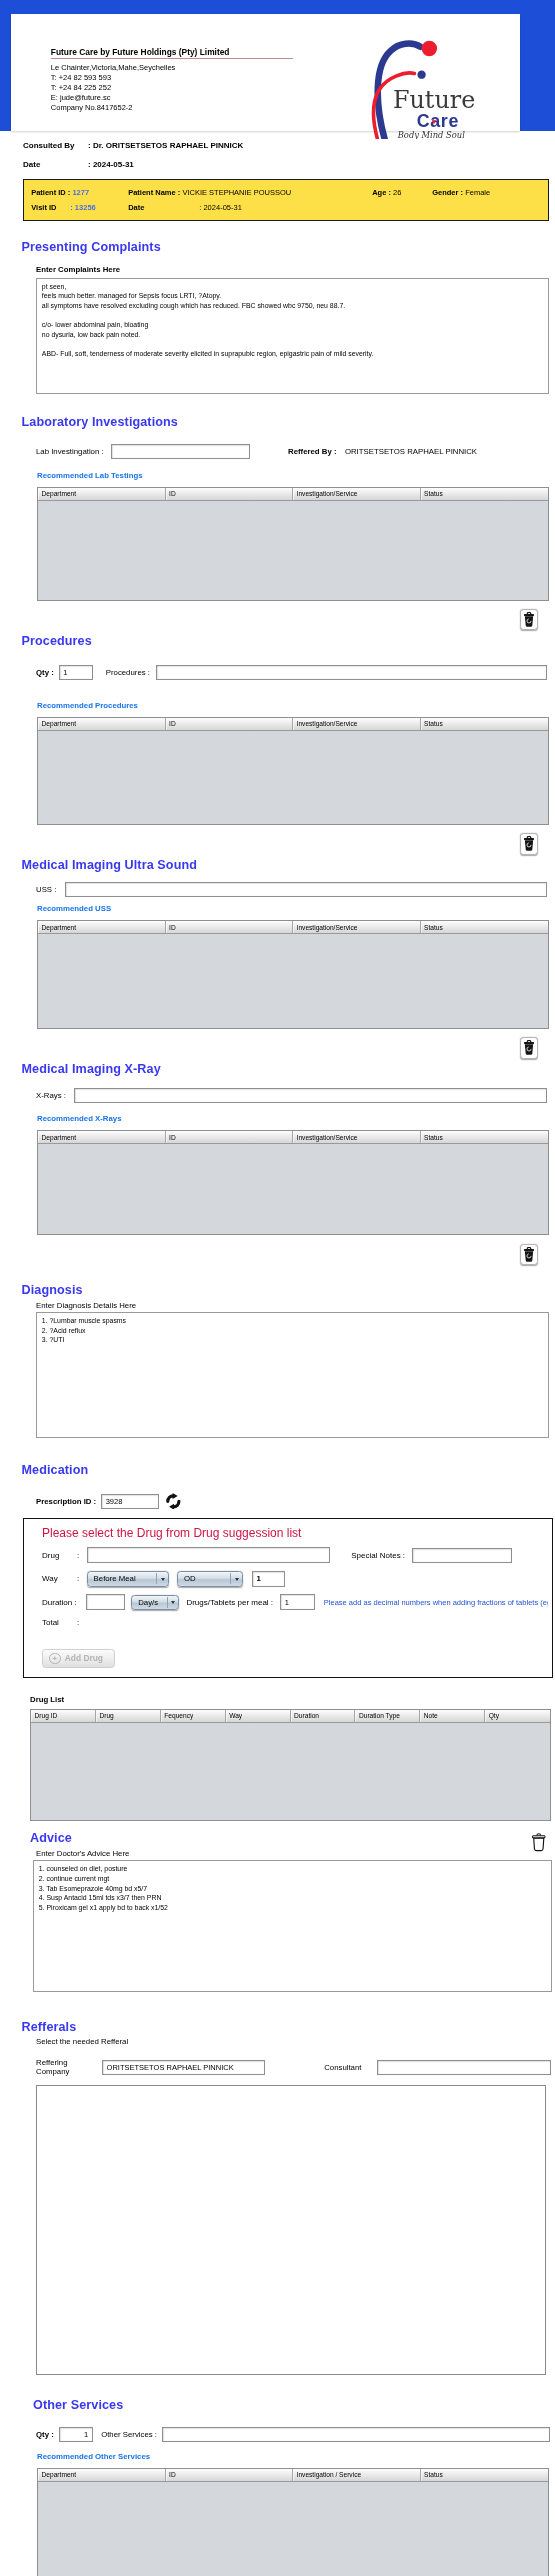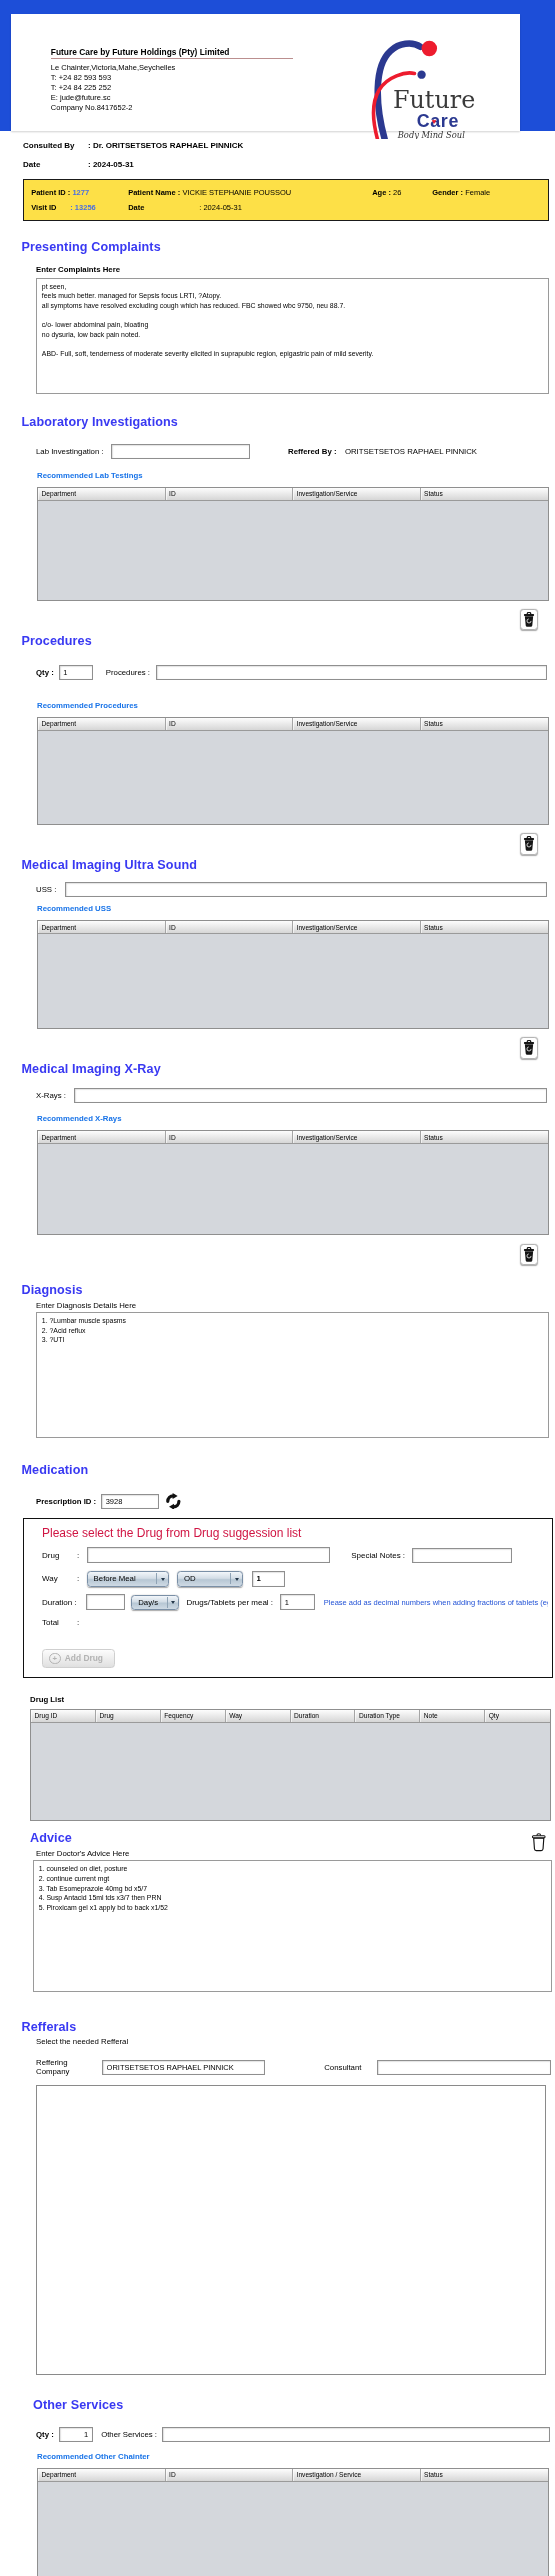--- a/index.html
+++ b/index.html
@@ -364,21 +364,21 @@
 </div>
 <div class="ref-box"></div>
 
 <h2 class="section-title" style="margin-top:23px;margin-left:33px;">Other Services</h2>
 <div class="field-row" style="margin-top:15.5px;">
   <span style="font-weight:bold;">Qty :</span>
   <input class="inp" style="width: 25px; margin-left: 4.8px; text-align: right;" value="1">
   <span style="margin-left:8.4px;">Other Services :</span>
   <input class="inp" style="flex: 1 1 0%; margin-left: 4.8px; margin-right: 6px;" value="">
 </div>
-<div class="link-label" style="margin-top:9.6px;">Recommended Other Chainter</div>
+<div class="link-label" style="margin-top:9.6px;">Recommended Other Services</div>
 <div class="tbl">
   <div class="tbl-head">
     <div class="th c4">Department</div>
     <div class="th c4">ID</div>
     <div class="th c4">Investigation / Service</div>
     <div class="th c4">Status</div>
   </div>
   <div class="tbl-body h183"></div>
 </div>
 <div class="trash-row" style="margin-right:10.8px;">

